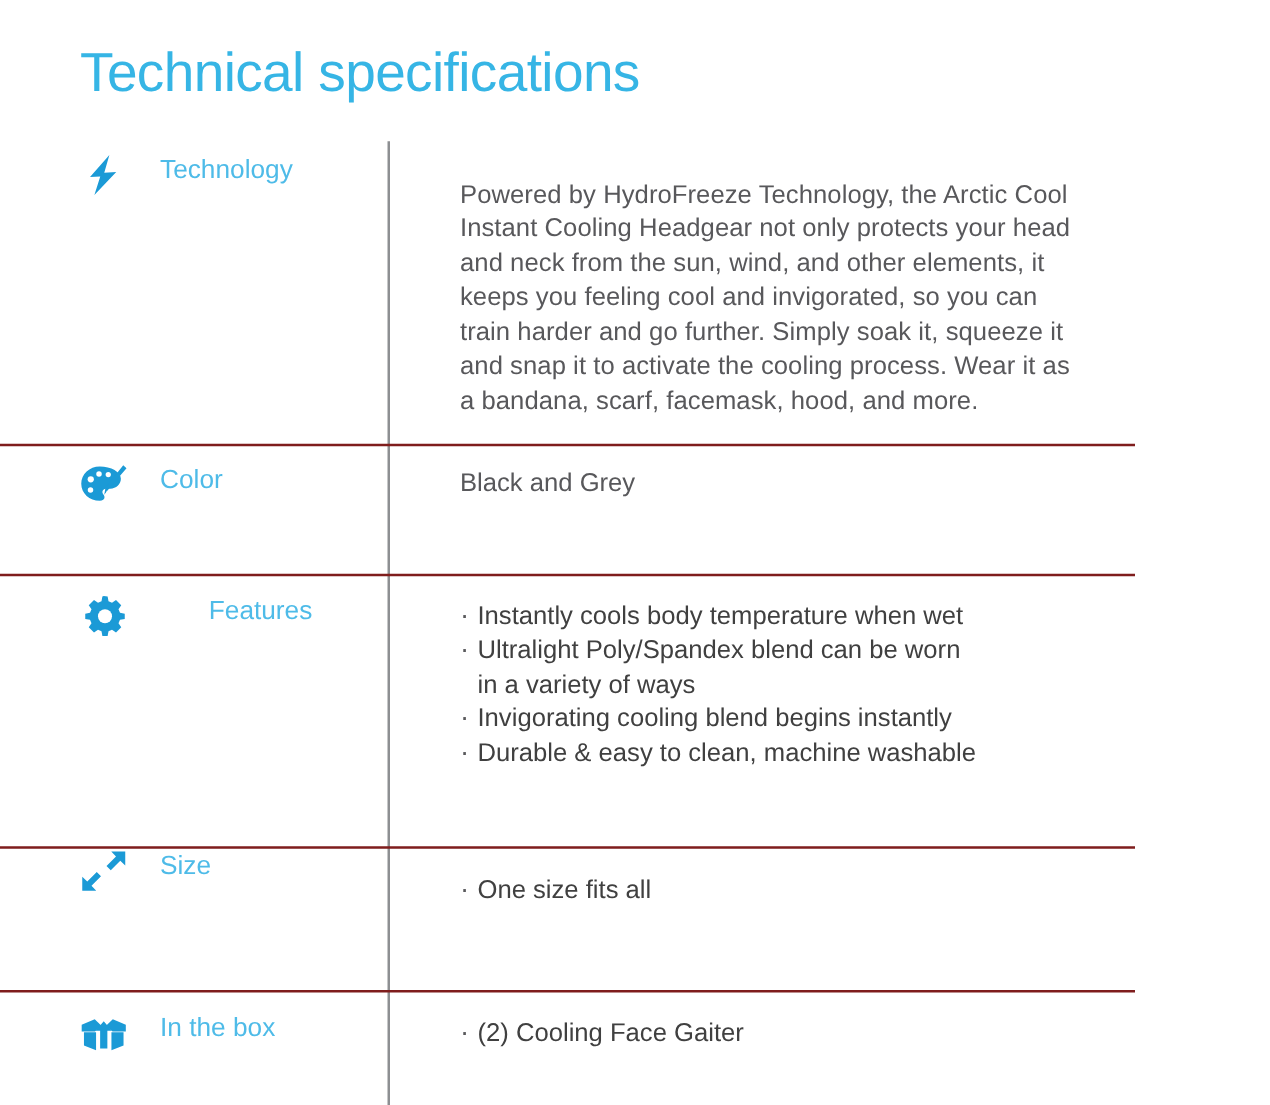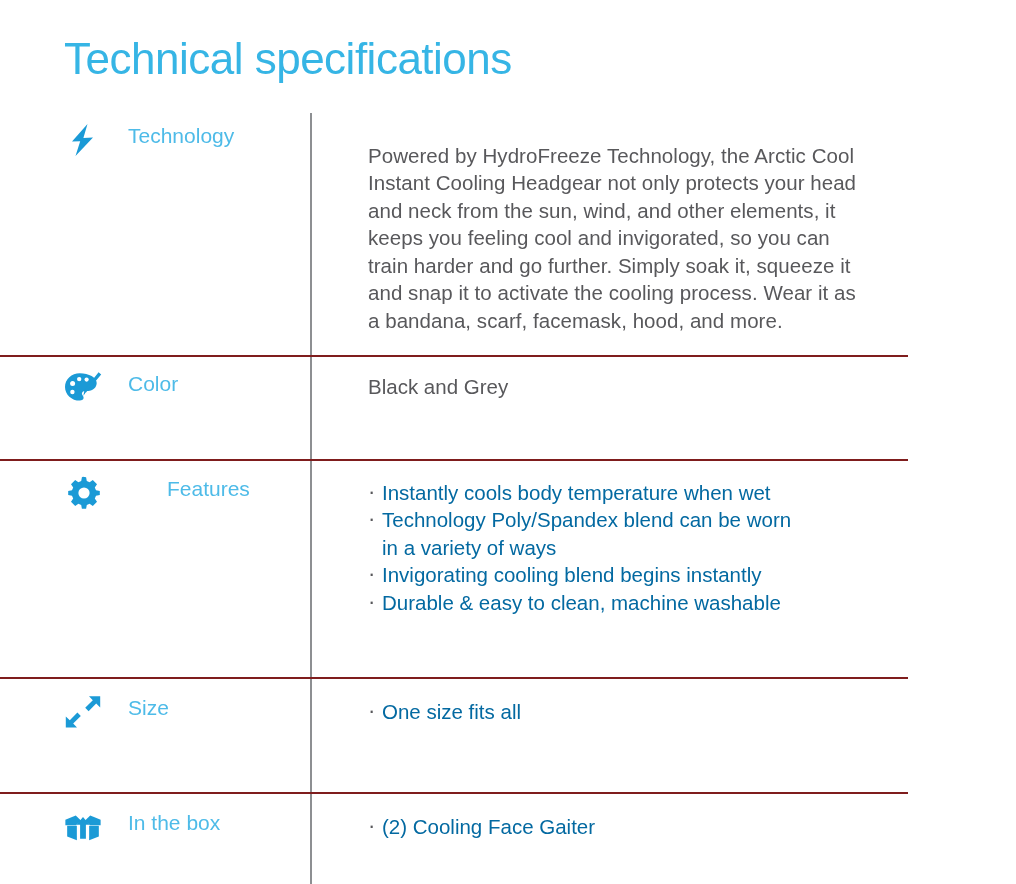--- a/index.html
+++ b/index.html
@@ -101,21 +101,21 @@
     font-size: 21px;
     line-height: 26px;
     color: #4ebbe8;
     white-space: nowrap;
   }
 
   
   .row-technology .row-label-cell { padding-top: 10px; }
   .row-color      .row-label-cell { padding-top: 14px; }
   .row-features   .row-label-cell { padding-top: 15px; gap: 39px; }
-  .row-size       .row-label-cell { padding-top: 16px; }
+  .row-size       .row-label-cell { padding-top: 1px; }
   .row-inthebox   .row-label-cell { padding-top: 16px; }
 
   .row-technology .row-value-cell { padding-top: 8px; }
   .row-color      .row-value-cell { padding-top: 16px; }
   .row-features   .row-value-cell { padding-top: 18px; }
   .row-size       .row-value-cell { padding-top: 19px; }
   .row-inthebox   .row-value-cell { padding-top: 19px; }
 
   .body-text {
     font-size: 20.5px;
@@ -131,21 +131,21 @@
   }
 
   .bullet-list {
     list-style: none;
     margin: 0;
     padding: 0;
   }
   .bullet-item {
     font-size: 20.5px;
     line-height: 27.5px;
-    color: #0369a1;
+    color: #404040;
     position: relative;
     padding-left: 14px;
     white-space: pre-line;
   }
   .bullet-item::before {
     content: "\00B7";
     position: absolute;
     left: 0;
     top: -1px;
     font-size: 22px;
@@ -204,21 +204,21 @@
           <svg width="34" height="34" viewBox="0 0 34 34" aria-hidden="true">
             <path d="M17 0.8 L20.1 1.2 L20.8 5.0 L23.6 6.2 L26.8 4.0 L31.0 8.2 L28.8 11.4 L30.0 14.2 L33.8 14.9 L33.8 19.1 L30.0 19.8 L28.8 22.6 L31.0 25.8 L26.8 30.0 L23.6 27.8 L20.8 29.0 L20.1 32.8 L15.9 32.8 L15.2 29.0 L12.4 27.8 L9.2 30.0 L5.0 25.8 L7.2 22.6 L6.0 19.8 L2.2 19.1 L2.2 14.9 L6.0 14.2 L7.2 11.4 L5.0 8.2 L9.2 4.0 L12.4 6.2 L15.2 5.0 L15.9 1.2 Z" fill="#1b9ad6"></path>
             <circle cx="18" cy="17" r="5.6" fill="#ffffff"></circle>
           </svg>
         </span>
         <span class="row-label">Features</span>
       </div>
       <div class="row-value-cell">
         <ul class="bullet-list">
           <li class="bullet-item">Instantly cools body temperature when wet</li>
-          <li class="bullet-item">Technology Poly/Spandex blend can be worn
+          <li class="bullet-item">Ultralight Poly/Spandex blend can be worn
  in a variety of ways</li>
           <li class="bullet-item">Invigorating cooling blend begins instantly</li>
           <li class="bullet-item">Durable &amp; easy to clean, machine washable</li>
         </ul>
       </div>
     </div>
 
     <div class="spec-row row-size">
       <div class="row-label-cell">
         <span class="row-icon">

